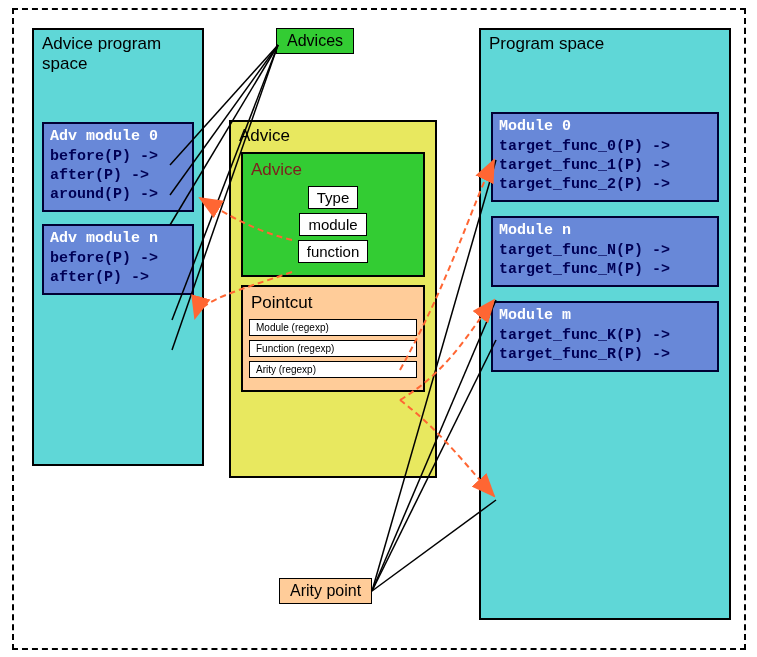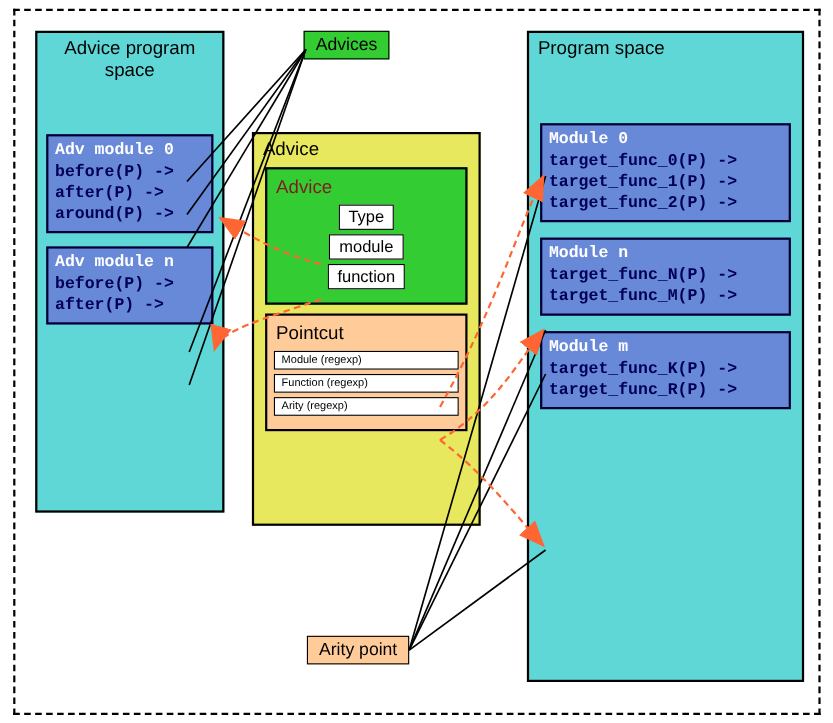--- a/index.html
+++ b/index.html
@@ -5,21 +5,21 @@
 body{margin:0;padding:0;font-family:sans-serif;background:#fff}
 .canvas{position:relative;width:757px;height:657px;margin:0 auto}
 .frame{position:absolute;left:12px;top:8px;width:730px;height:638px;border:2px dashed #000}
 .panel{position:absolute;border:2px solid #000}
 .cyan{background:#5FD7D7}
 .yellow{background:#E8E85F}
 .green{background:#33CC33}
 .peach{background:#FFCC99}
 .blue{background:#6888D8;border:2px solid #000033}
 .title{padding:4px 8px;font-size:17px;color:#000}
-.ctitle{text-align:center}
+.ctitle{text-align:left}
 .mtitle{padding:2px 6px;font-size:15px;font-weight:bold;color:#fff;font-family:"Courier New",monospace}
 .code{padding:1px 6px;font-size:15px;font-weight:bold;color:#000055;font-family:"Courier New",monospace}
 .tag{position:absolute;border:1px solid #000;padding:3px 10px;font-size:16px}
 .chip{background:#fff;border:1px solid #000;padding:2px 8px;margin:4px auto;font-size:15px;text-align:right;width:fit-content}
 .chipl{background:#fff;border:1px solid #000;padding:2px 6px;margin:4px 6px;font-size:10px}
 svg{position:absolute;left:0;top:0;pointer-events:none}
 .solid{stroke:#000;stroke-width:1.5;fill:none}
 .dash{stroke:#FF6633;stroke-width:2;fill:none;stroke-dasharray:6,4}
 .ahead{fill:#FF6633}
 </style>

